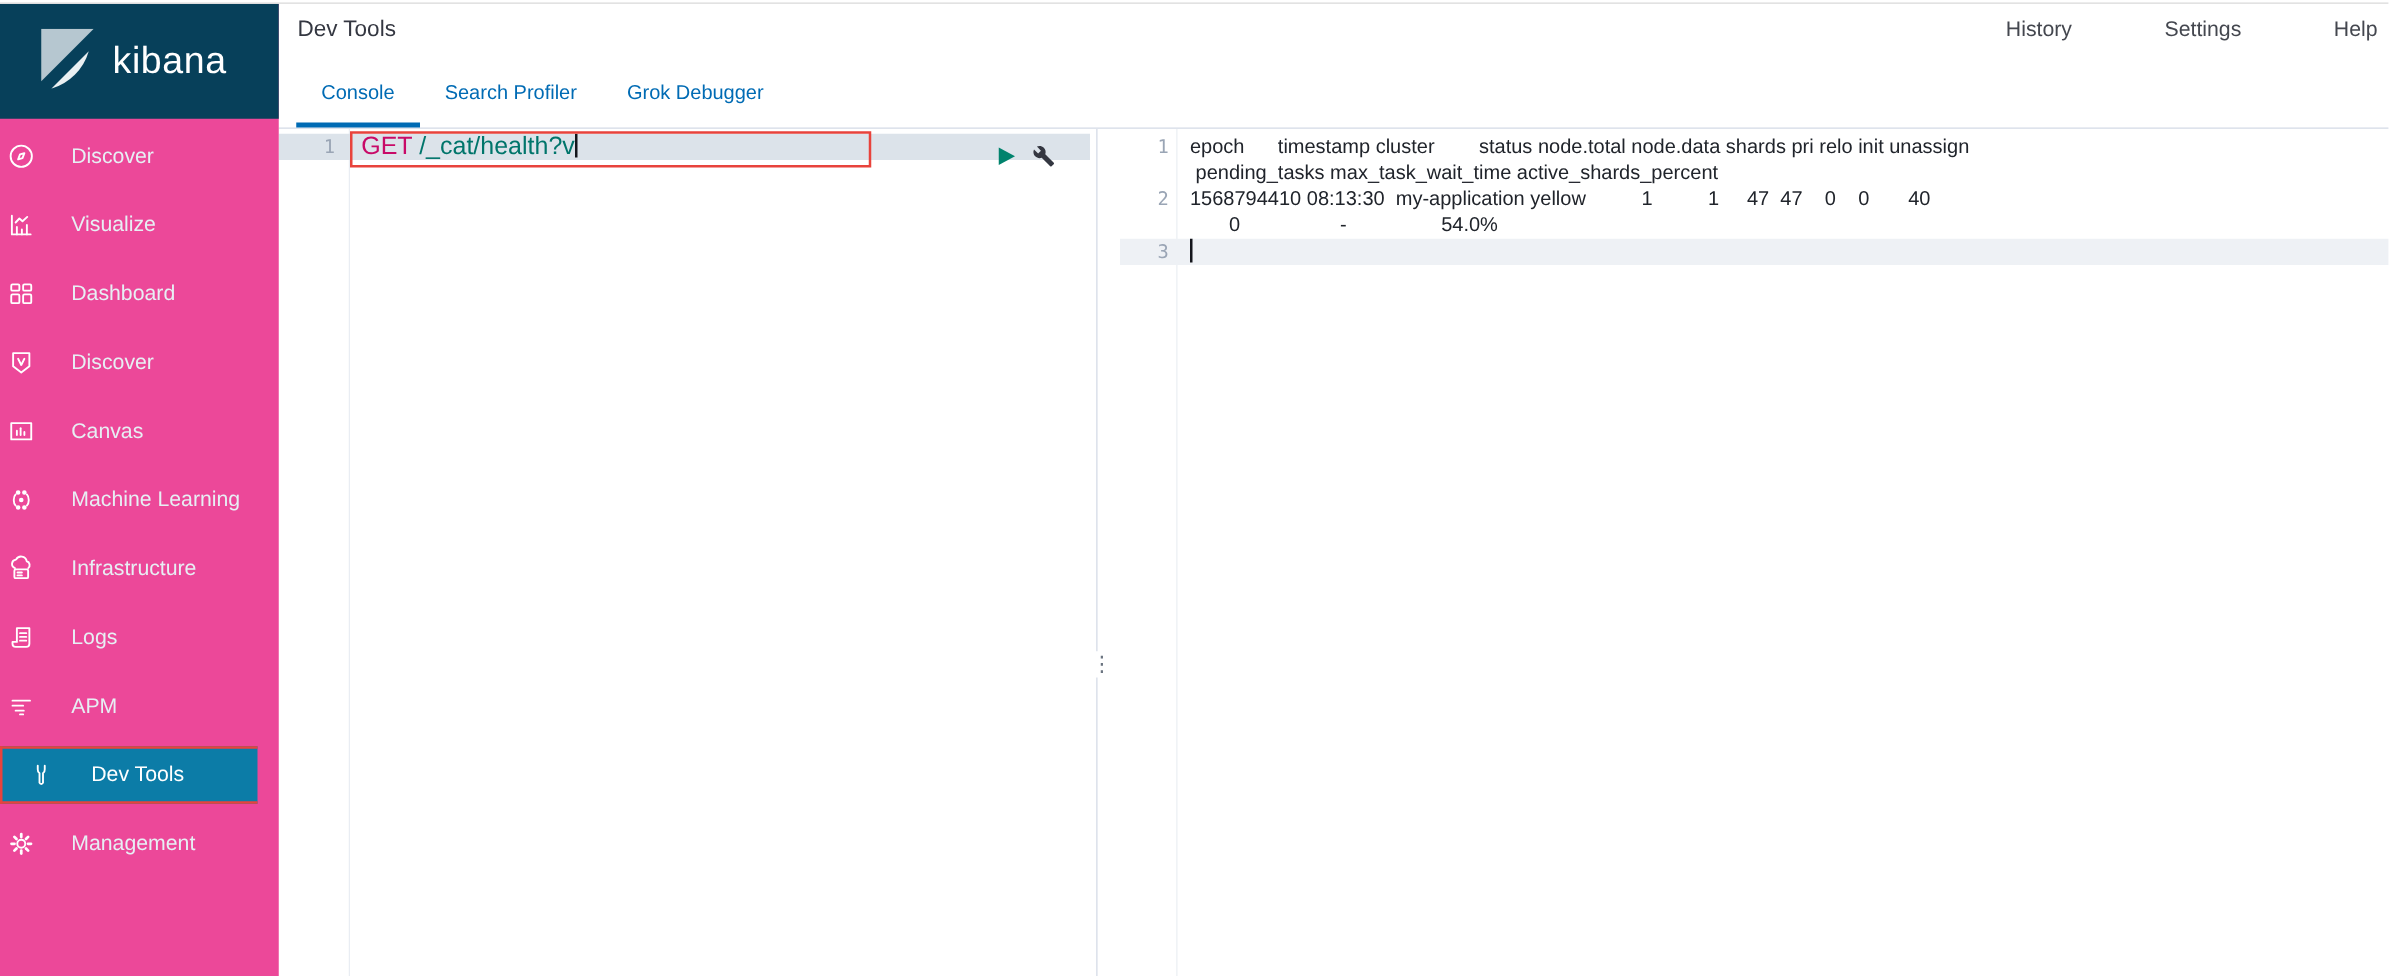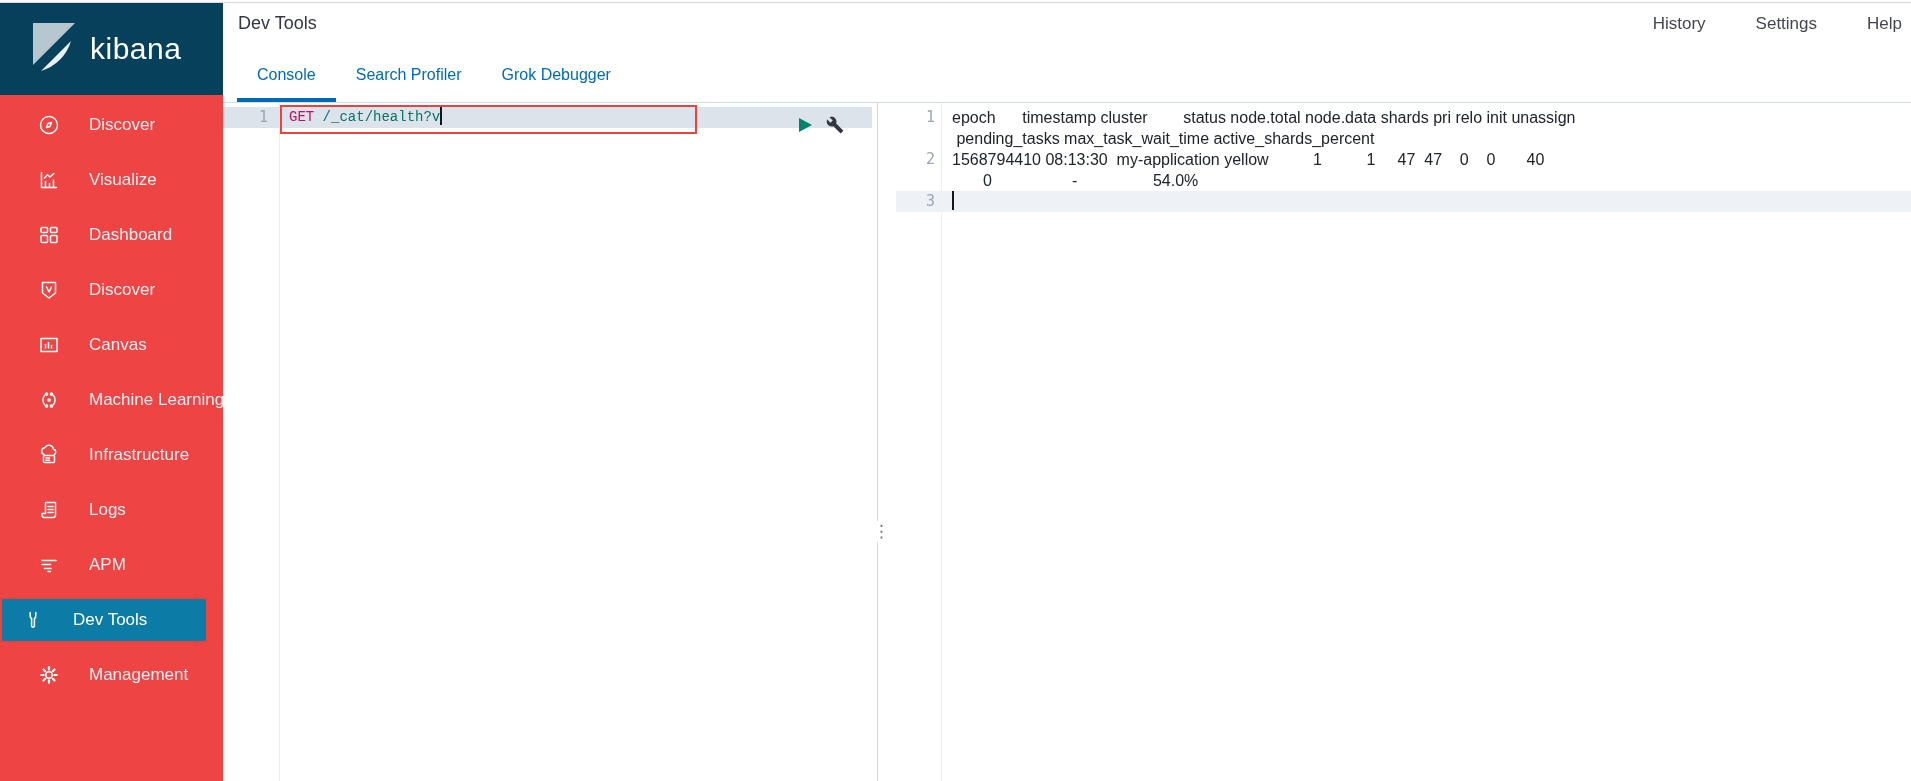--- a/index.html
+++ b/index.html
@@ -1,51 +1,51 @@
 <!DOCTYPE html>
 <html><head>
 <meta charset="utf-8">
 <style>
   html,body{margin:0;padding:0;background:#fff;}
   .app{position:relative;width:1911px;height:781px;background:#fff;overflow:hidden;
        font-family:"Liberation Sans",sans-serif;-webkit-font-smoothing:antialiased;}
   .top-strip{position:absolute;top:0;left:0;right:0;height:2px;background:#fff;border-bottom:1px solid #d9d9d9;z-index:30;}
 
   
-  .sidebar{position:absolute;top:3px;left:0;width:223px;bottom:0;background:#ef4444;z-index:20;}
+  .sidebar{position:absolute;top:3px;left:0;width:223px;bottom:0;background:#ec4899;z-index:20;}
   .logo{height:92px;background:#07405A;display:flex;align-items:center;padding-left:31px;}
   .logo-text{color:#fff;font-size:30px;font-weight:500;margin-left:13px;letter-spacing:.5px;}
   .nav{position:absolute;top:94px;left:0;right:0;}
   .nav-row{height:55px;display:flex;align-items:center;}
-  .nav-inner{height:46px;width:100%;display:flex;align-items:center;padding-left:36px;box-sizing:border-box;}
+  .nav-inner{height:46px;width:100%;display:flex;align-items:center;padding-left:4px;box-sizing:border-box;}
   .nav-inner.selected{background:#0C7CA7;}
   .nav-inner.annotated{border:2px solid #E8433C;border-right:none;width:206px;padding-left:18px;}
   .nav-icon{width:26px;height:26px;flex:none;display:flex;align-items:center;justify-content:center;}
   .nav-icon svg{display:block;}
   .nav-label{color:#E7EFF4;font-size:17px;margin-left:27px;white-space:nowrap;}
   .nav-inner.selected .nav-label{color:#fff;}
 
   
   .topbar{position:absolute;left:223px;right:0;top:3px;height:99px;background:#fff;border-bottom:1px solid #D3DAE6;z-index:10;}
   .page-title{position:absolute;left:15px;top:10px;font-size:18px;color:#343741;}
-  .topbar-actions{position:absolute;right:9px;top:11px;display:flex;gap:50px;}
+  .topbar-actions{position:absolute;right:9px;top:11px;display:flex;gap:74px;}
   .topbar-action{font-size:17px;color:#44474F;cursor:pointer;}
   .tabs{position:absolute;left:14px;top:44px;height:55px;display:flex;}
   .tab{padding:0 20px;display:flex;align-items:center;font-size:16px;color:#006BB4;cursor:pointer;}
   .tab.active{box-shadow:inset 0 -4px 0 #006BB4;}
 
   
   .console{position:absolute;left:223px;right:0;top:103px;bottom:0;background:#fff;}
 
   .editor{position:absolute;left:0;top:0;bottom:0;width:649px;background:#fff;}
   .gutter-border{position:absolute;left:56px;top:0;bottom:0;width:1px;background:#E9EDF3;}
   .editor-row{position:absolute;left:0;right:0;top:4px;height:21px;background:#DCE3EA;}
   .lnum{position:absolute;left:0;top:0;width:45px;text-align:right;font-family:"DejaVu Sans Mono",monospace;
         font-size:15px;line-height:21px;color:#9AA5B5;}
-  .code{position:absolute;left:66px;top:0;font-family:Liberation Mono, monospace;font-size:14px;line-height:21px;white-space:pre;}
+  .code{position:absolute;left:66px;top:0;font-family:Liberation Sans, sans-serif;font-size:20px;line-height:21px;white-space:pre;}
   .method{color:#C80A68;}
   .url{color:#00756B;}
   .cursor{display:inline-block;width:2px;height:19px;background:#14161c;vertical-align:middle;margin-top:-3px;}
   .red-box{position:absolute;left:57px;top:-2px;width:413px;height:25px;border:2px solid #E8433C;pointer-events:none;}
   .editor-actions{position:absolute;left:575px;top:13px;display:flex;gap:13px;align-items:center;z-index:2;}
   .editor-actions span{display:flex;cursor:pointer;}
 
   .splitter{position:absolute;left:649px;width:24px;top:0;bottom:0;background:#fff;cursor:col-resize;}
   .splitter-line{position:absolute;left:5px;top:0;bottom:0;width:1px;background:#D3DAE6;}
   .splitter-dots{position:absolute;left:0px;top:418px;color:#6B7480;font-size:17px;line-height:17px;background:#fff;padding:2px 1px;z-index:2;}

